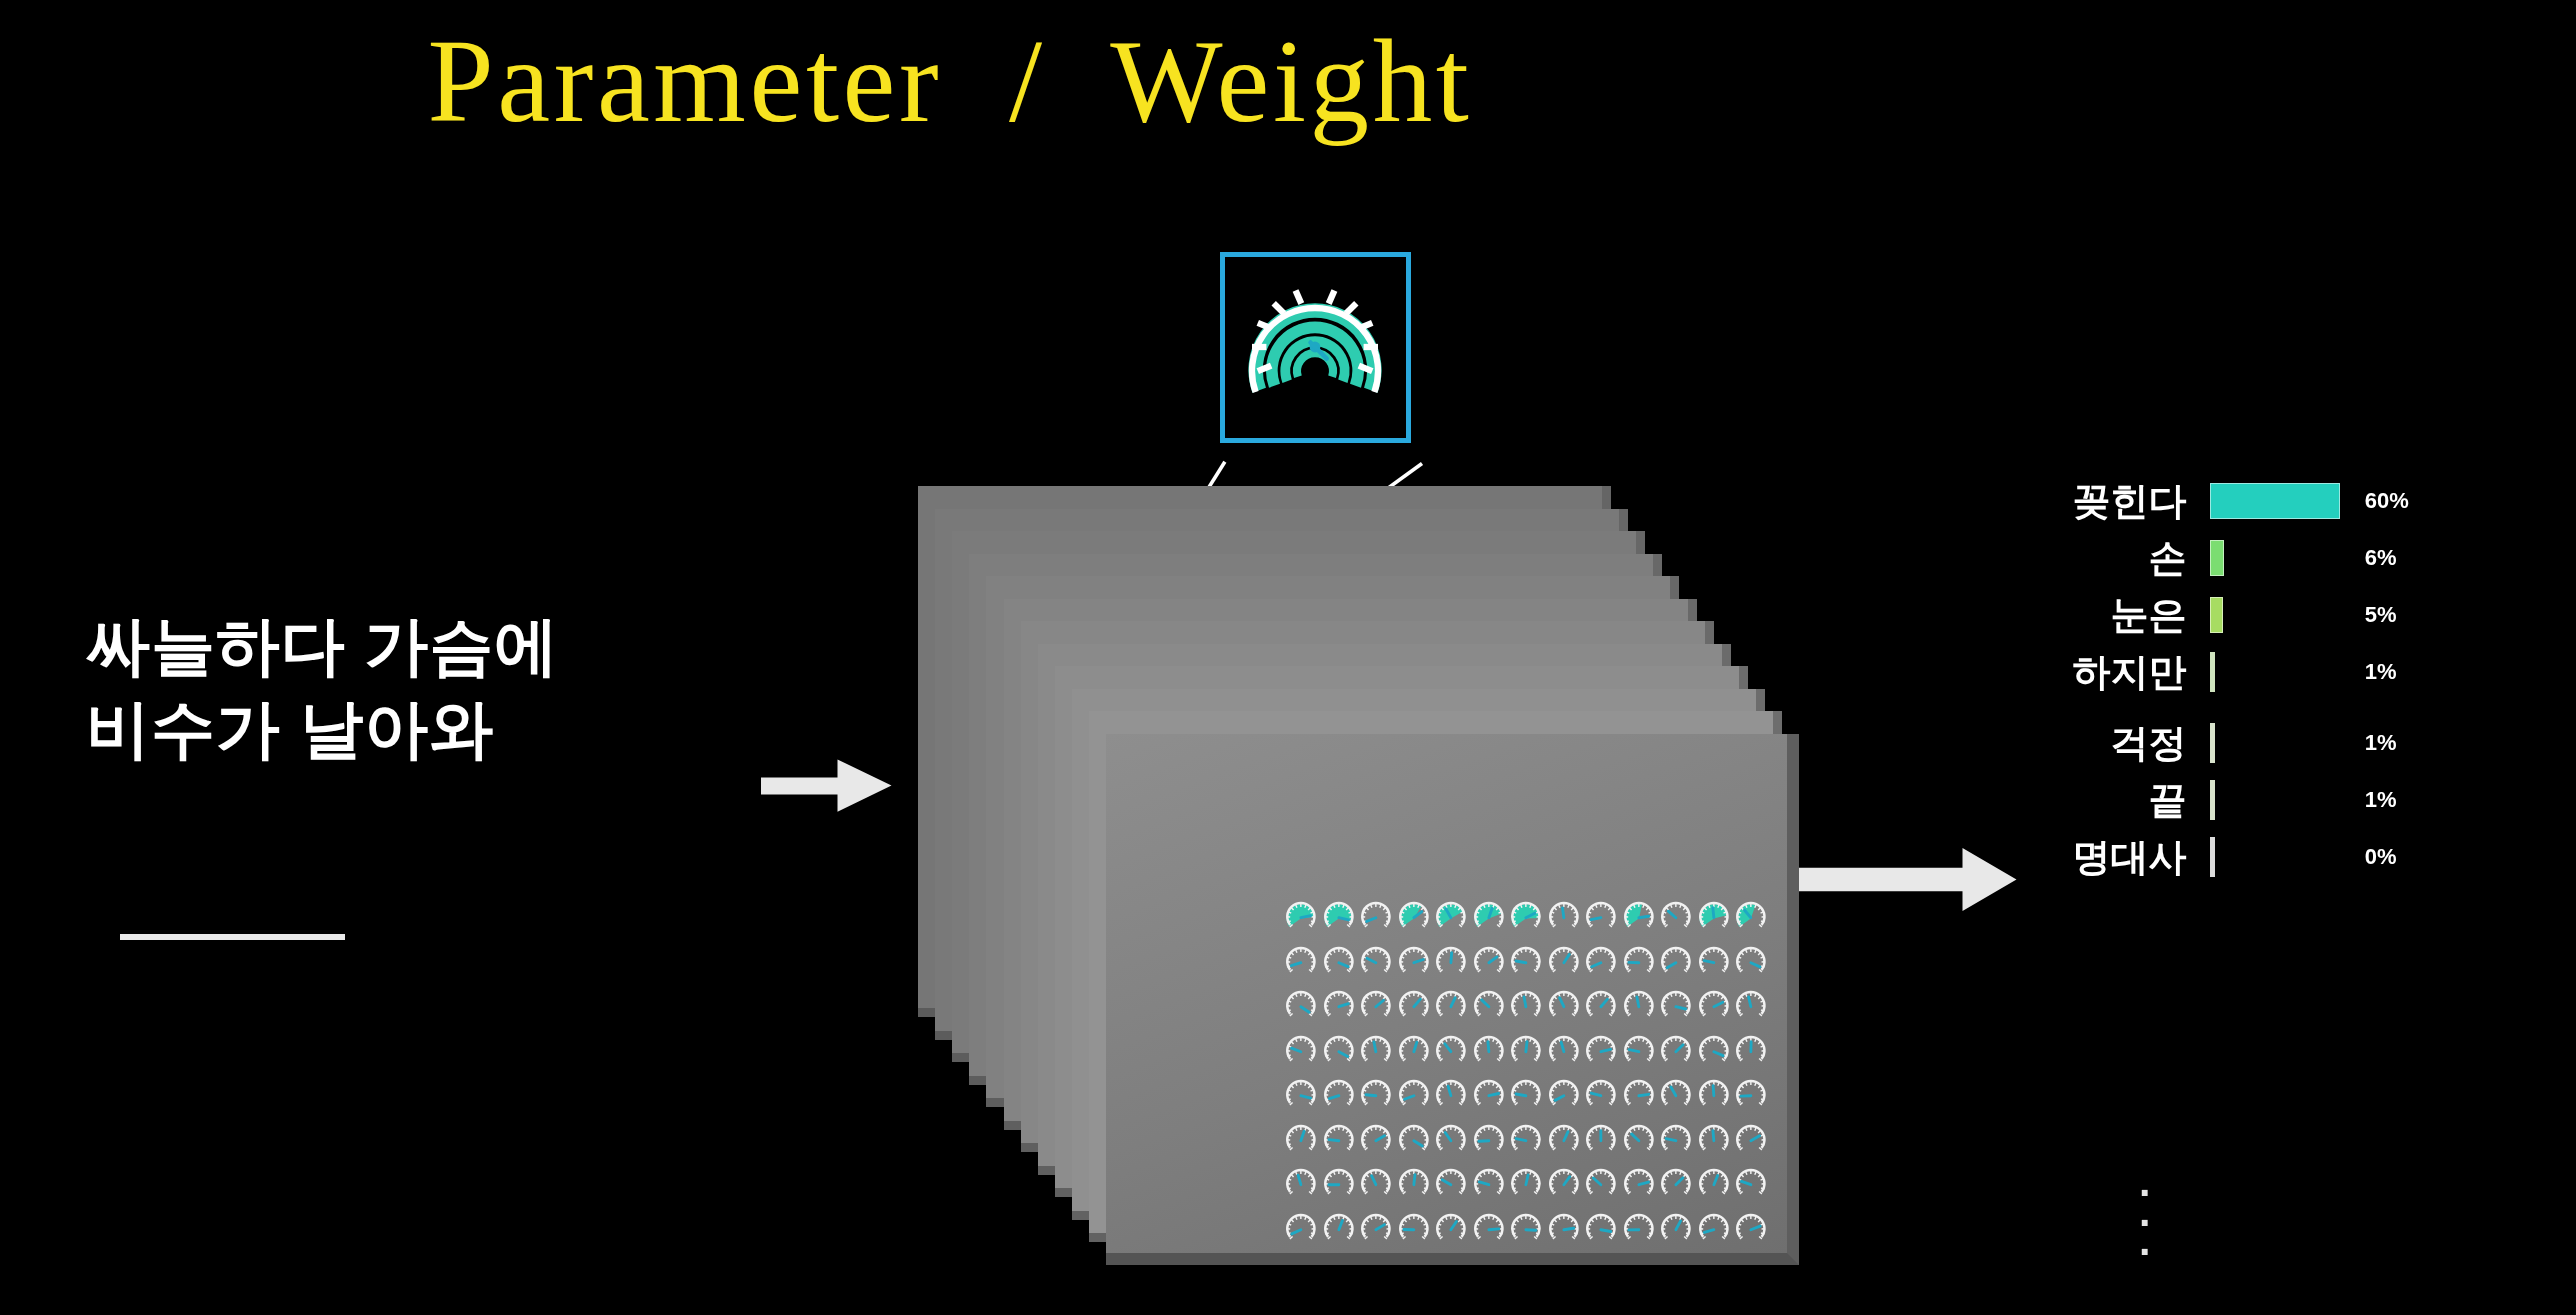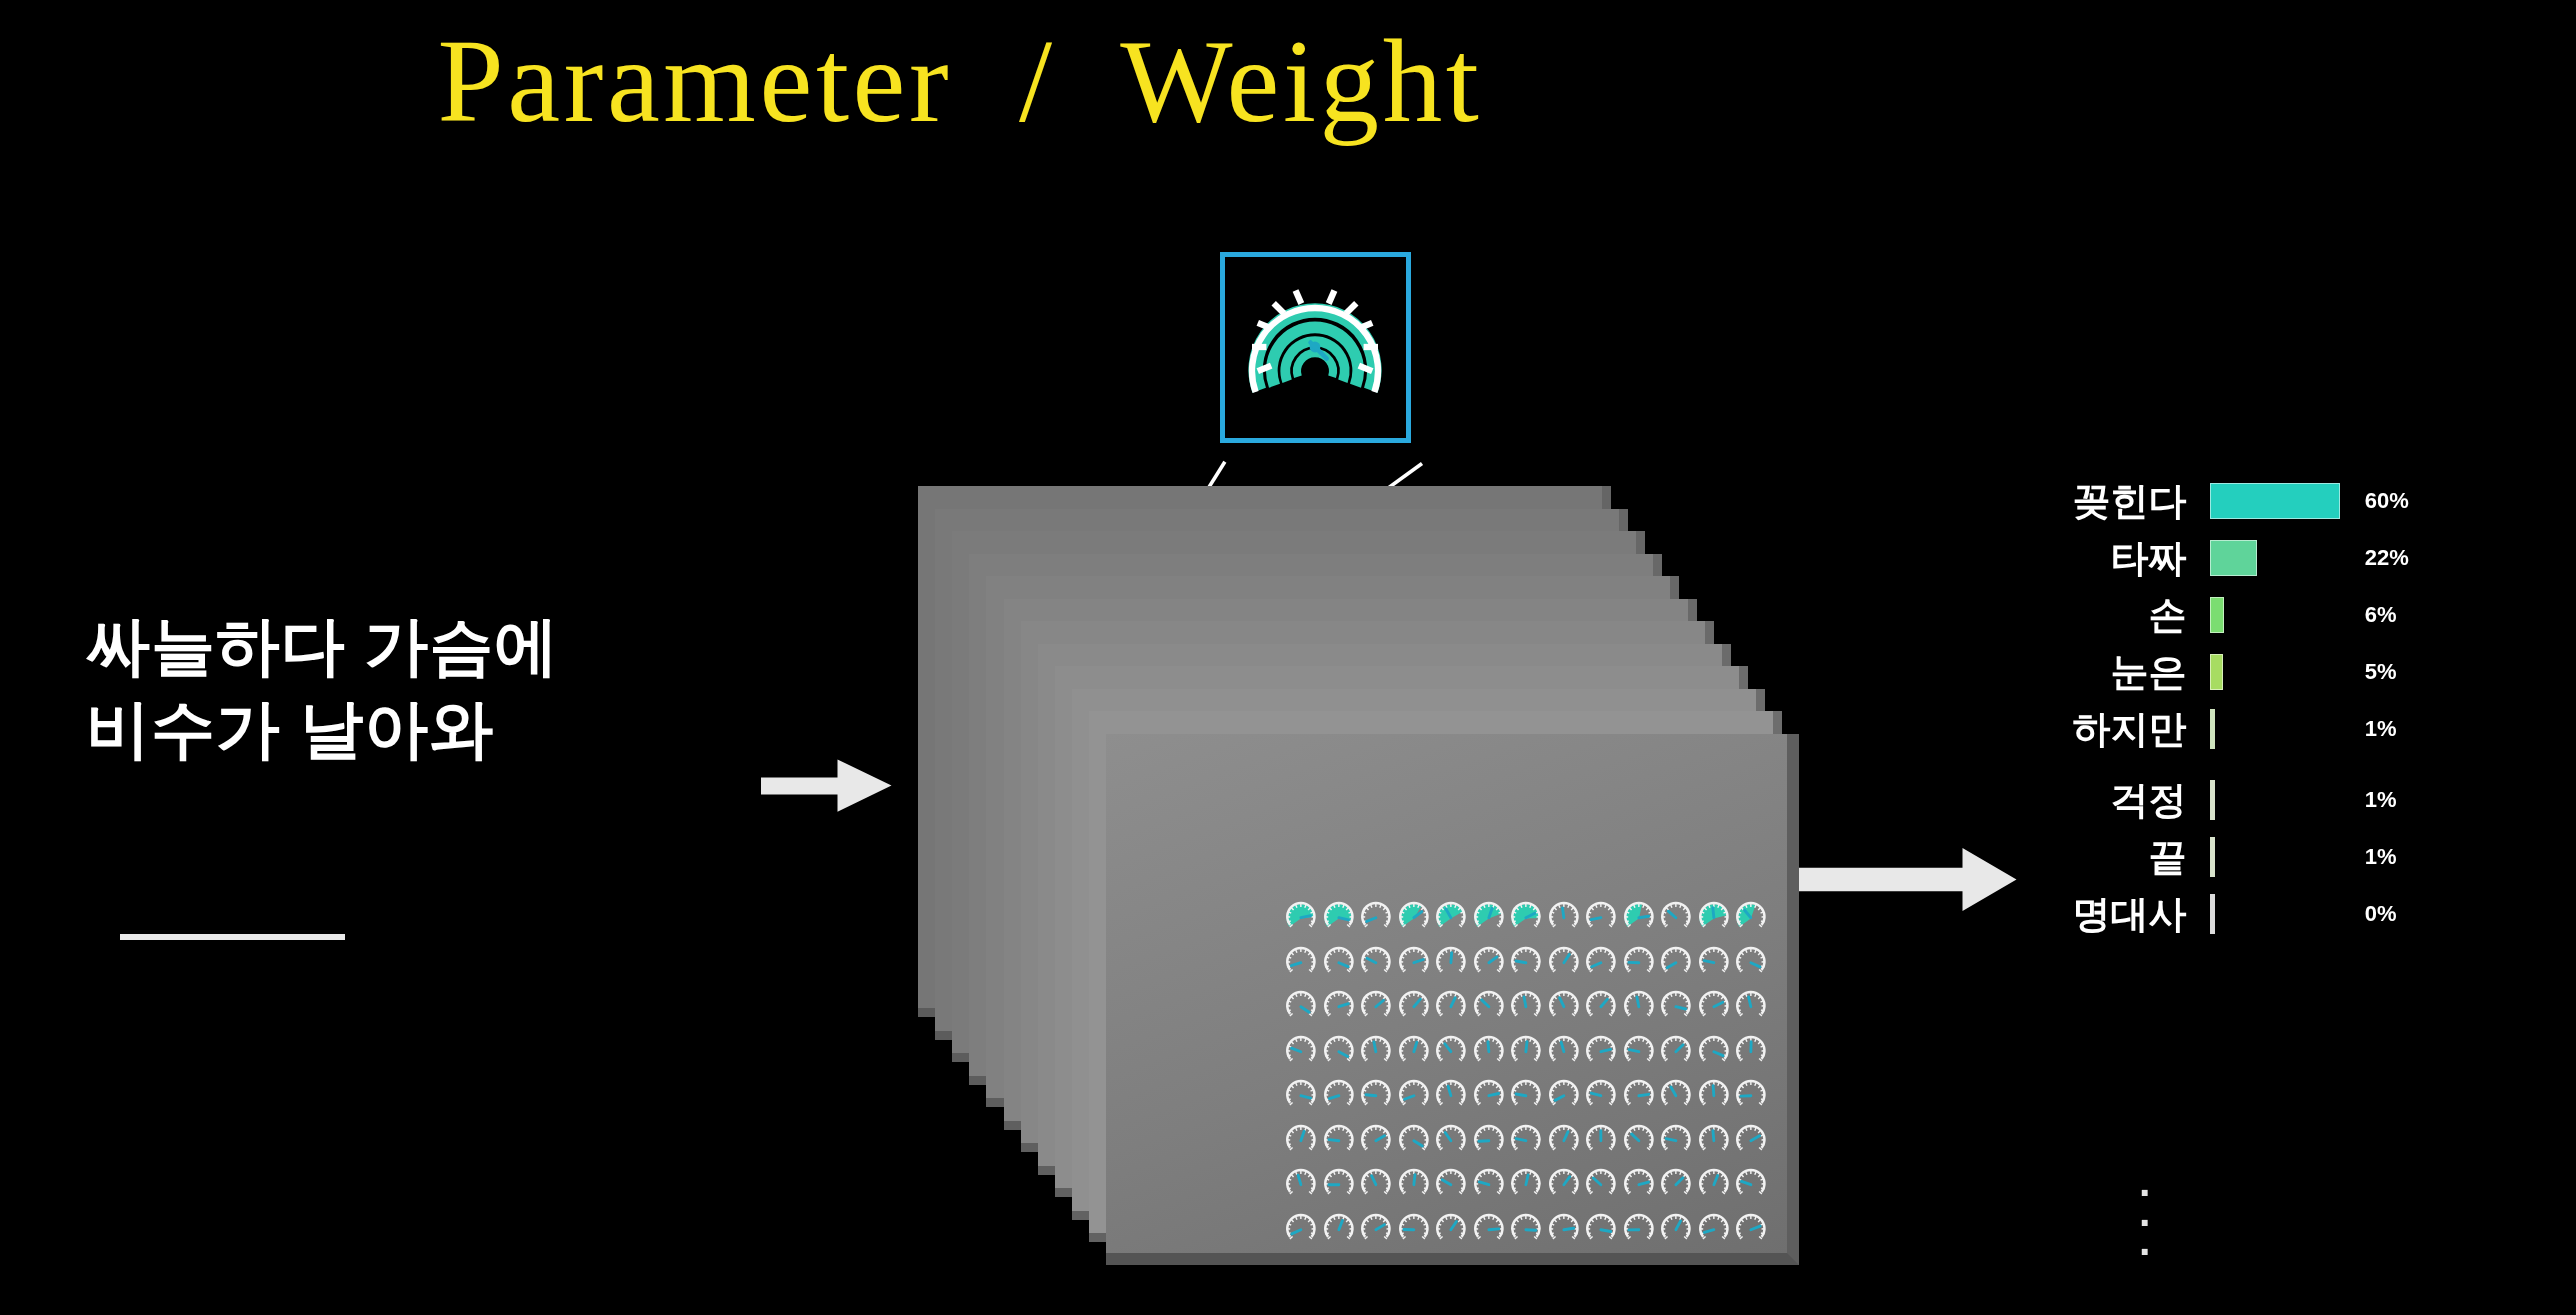--- a/index.html
+++ b/index.html
@@ -17,21 +17,21 @@
   #stage {
     position: relative;
     width: 2576px;
     height: 1316px;
     background: #000000;
   }
 
   
   .title {
     position: absolute;
-    left: 15px;
+    left: 5px;
     top: 21.6px;
     width: 1890px;
     text-align: center;
     font-family: "Liberation Serif", "DejaVu Serif", serif;
     font-size: 119px;
     line-height: 1.0;
     color: #F7E320;
     letter-spacing: 3.6px;
     white-space: pre;
   }
@@ -2246,27 +2246,20 @@
 
   <div id="chart">
       <div class="chart-row" style="margin-bottom: 10px;">
         <div class="chart-label">꽂힌다</div>
         <div class="bar-wrap">
           <div class="bar" style="width: 130px; background: rgb(36, 207, 190);"></div>
         </div>
         <div class="chart-value">60%</div>
       </div>
       <div class="chart-row" style="margin-bottom: 10px;">
-        <div class="chart-label">타짜</div>
-        <div class="bar-wrap">
-          <div class="bar" style="width: 47px; background: rgb(95, 212, 154);"></div>
-        </div>
-        <div class="chart-value">22%</div>
-      </div>
-      <div class="chart-row" style="margin-bottom: 10px;">
         <div class="chart-label">손</div>
         <div class="bar-wrap">
           <div class="bar" style="width: 14.4px; background: rgb(123, 221, 113);"></div>
         </div>
         <div class="chart-value">6%</div>
       </div>
       <div class="chart-row" style="margin-bottom: 10px;">
         <div class="chart-label">눈은</div>
         <div class="bar-wrap">
           <div class="bar" style="width: 12.6px; background: rgb(167, 220, 98);"></div>

